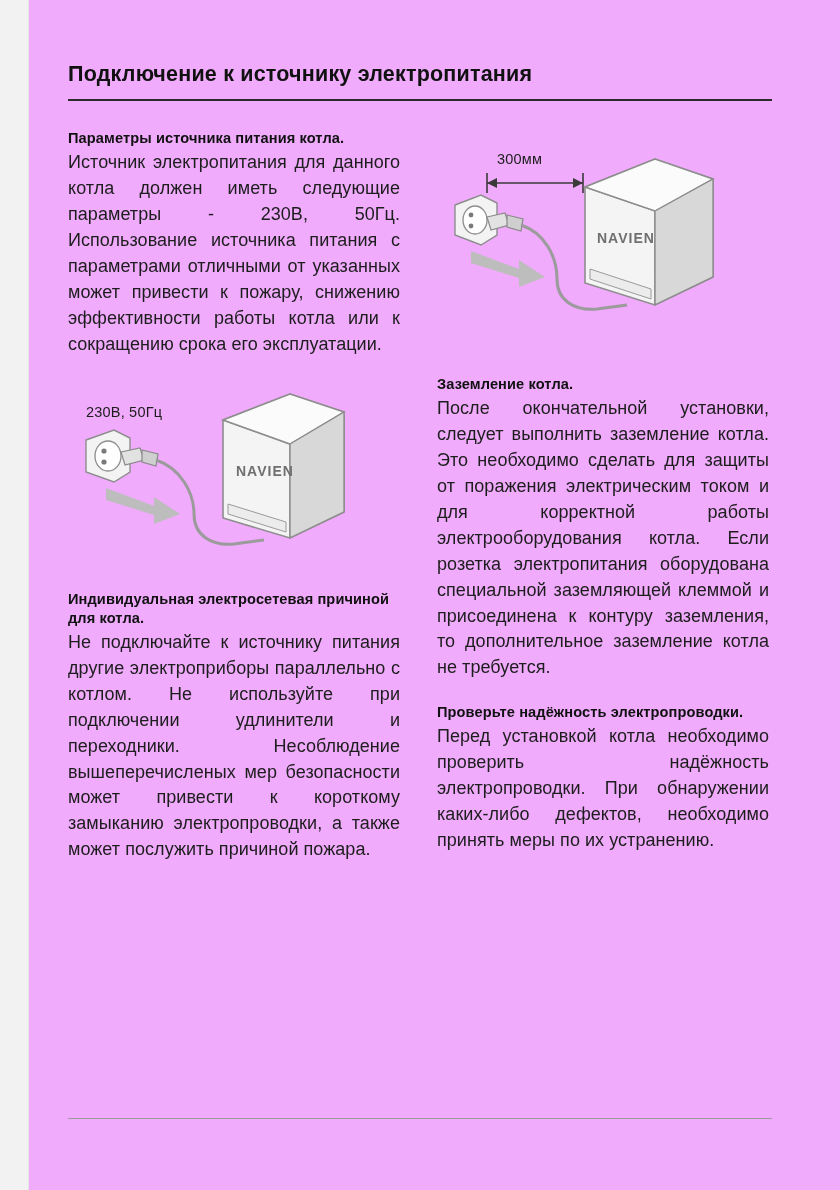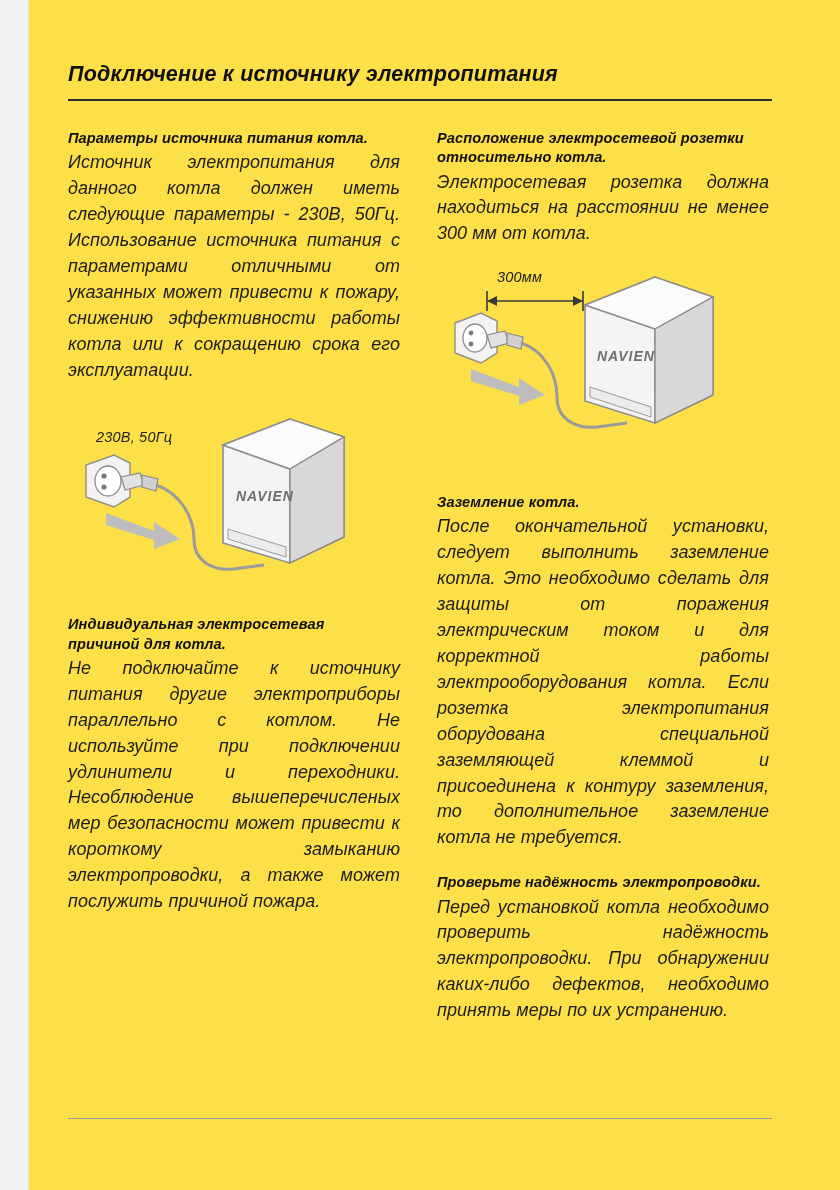--- a/index.html
+++ b/index.html
@@ -13,22 +13,21 @@
     font-family: "Liberation Sans", sans-serif;
     color: #1a1a1a;
     position: relative;
     overflow: hidden;
   }
   .page {
     position: absolute;
     left: 0; top: 0;
     width: 840px;
     height: 1190px;
-    background: #fde047;
-    font-style: italic;
+    background: #f0abfc;
   }
   .left-margin-band {
     position: absolute;
     left: 0; top: 0;
     width: 28px;
     height: 1190px;
     background: #f2f2f2;
     border-right: 1px solid #e4e4e4;
   }
   .content {
@@ -114,21 +113,21 @@
     <div class="columns">
 
       <div class="col">
 
         <div class="block tight">
           <h3 class="sec-head">Параметры источника питания котла.</h3>
           <p class="sec-body">Источник электропитания для данного котла должен иметь следующие параметры - 230В, 50Гц. Использование источника питания с параметрами отличными от указанных может привести к пожару, снижению эффективности работы котла или к сокращению срока его эксплуатации.</p>
         </div>
 
         <div class="fig">
-          <div class="fig-label" style="left:28px; top:32px;">230В, 50Гц</div>
+          <div class="fig-label" style="left:18px; top:32px;">230В, 50Гц</div>
           <svg width="332" height="200" viewBox="0 0 332 200">
 
             <g>
               <path d="M155 48 L222 22 L276 40 L276 140 L222 166 L155 146 Z" fill="#f4f4f4" stroke="#8d8d8d" stroke-width="1.6"></path>
               <path d="M155 48 L222 72 L276 40" fill="none" stroke="#8d8d8d" stroke-width="1.6"></path>
               <path d="M222 72 L222 166" fill="none" stroke="#8d8d8d" stroke-width="1.6"></path>
               <path d="M155 48 L222 22 L276 40 L222 72 Z" fill="#fbfbfb" stroke="#8d8d8d" stroke-width="1.4"></path>
               <path d="M222 72 L276 40 L276 140 L222 166 Z" fill="#d8d8d8" stroke="#8d8d8d" stroke-width="1.4"></path>
               <path d="M160 132 L218 150 L218 160 L160 142 Z" fill="#ececec" stroke="#9a9a9a" stroke-width="1"></path>
               <text x="168" y="104" font-family="'Liberation Sans', sans-serif" font-size="14" font-weight="bold" fill="#6f6f6f" letter-spacing="1">NAVIEN</text>
@@ -156,24 +155,20 @@
 
         <div class="block">
           <h3 class="sec-head">Индивидуальная электросетевая причиной для котла.</h3>
           <p class="sec-body">Не подключайте к источнику питания другие электроприборы параллельно с котлом. Не используйте при подключении удлинители и переходники. Несоблюдение вышеперечисленых мер безопасности может привести к короткому замыканию электропроводки, а также может послужить причиной пожара.</p>
         </div>
 
       </div>
 
       <div class="col">
 
-        <div class="block tight">
-          <h3 class="sec-head">Расположение электросетевой розетки относительно котла.</h3>
-          <p class="sec-body">Электросетевая розетка должна находиться на расстоянии не менее 300 мм от котла.</p>
-        </div>
 
         <div class="fig" style="margin-top:18px;text-align:center;">
           <div class="fig-label" style="left:60px; top:4px;">300мм</div>
           <svg width="332" height="210" viewBox="0 0 332 210">
 
             <g>
               <path d="M50 36 L146 36" stroke="#3a3a3a" stroke-width="1.6"></path>
               <path d="M50 36 L60 31 L60 41 Z" fill="#3a3a3a"></path>
               <path d="M146 36 L136 31 L136 41 Z" fill="#3a3a3a"></path>
               <path d="M50 26 L50 46" stroke="#3a3a3a" stroke-width="1.6"></path>

